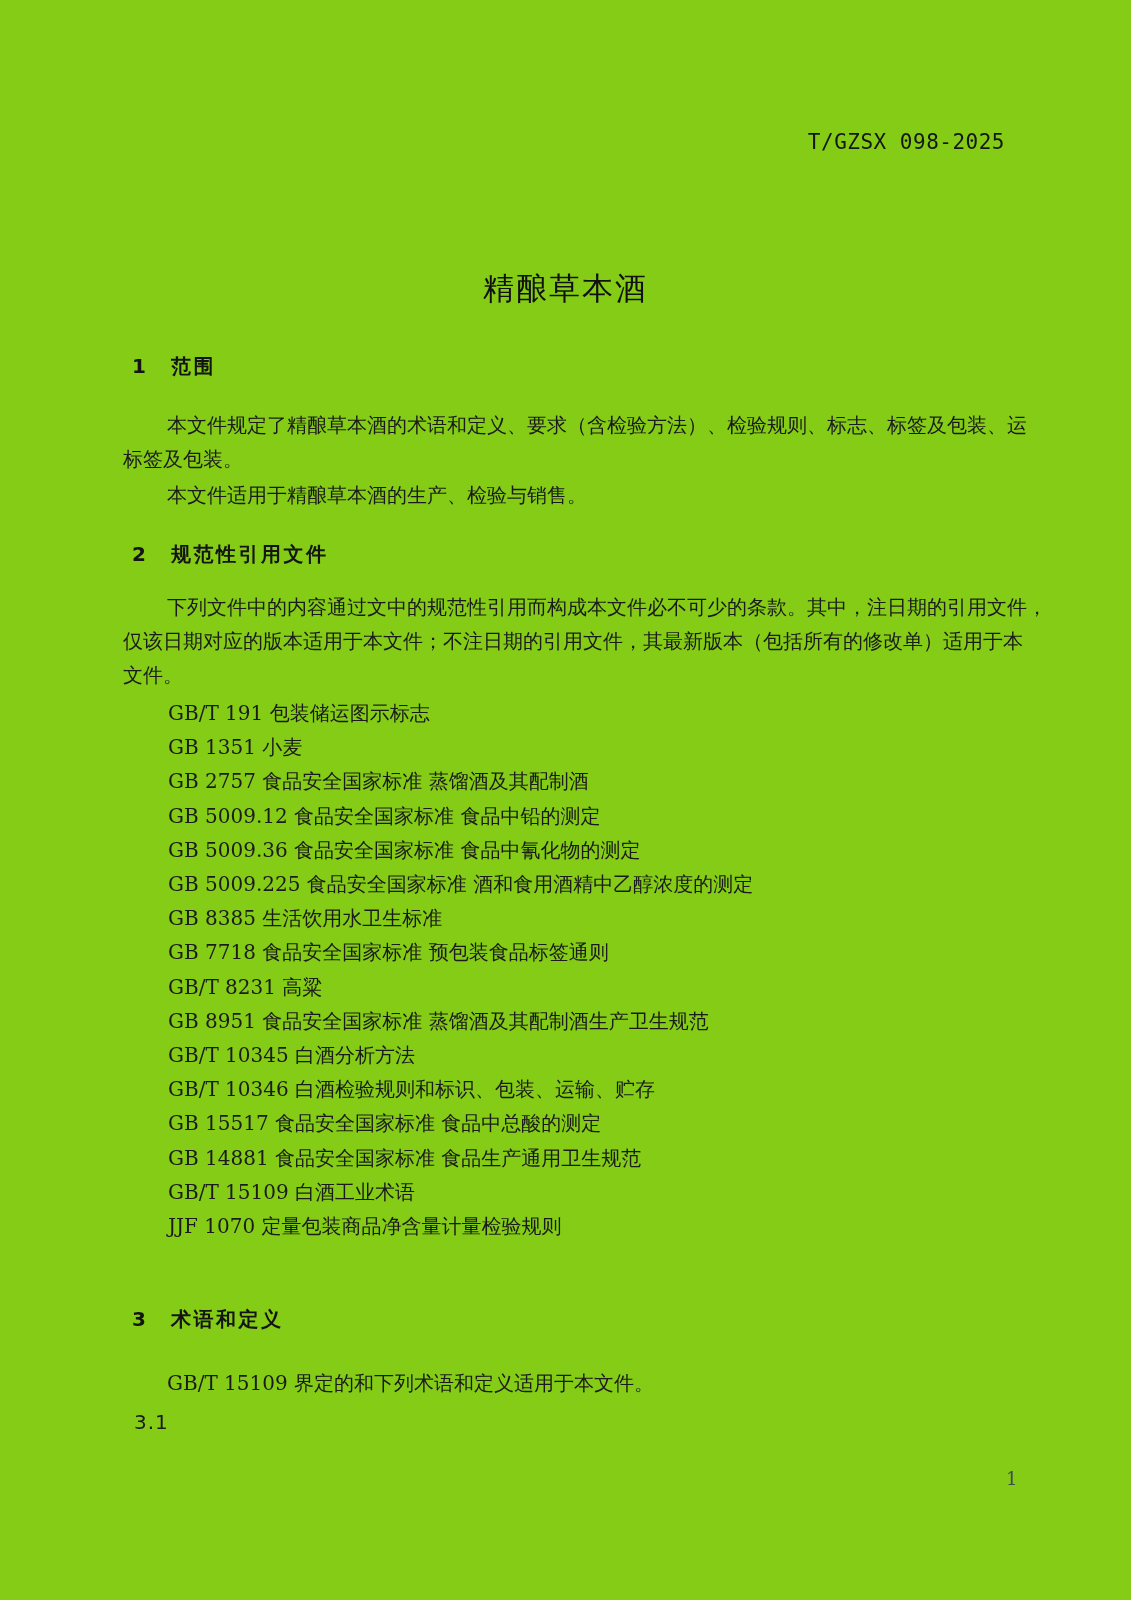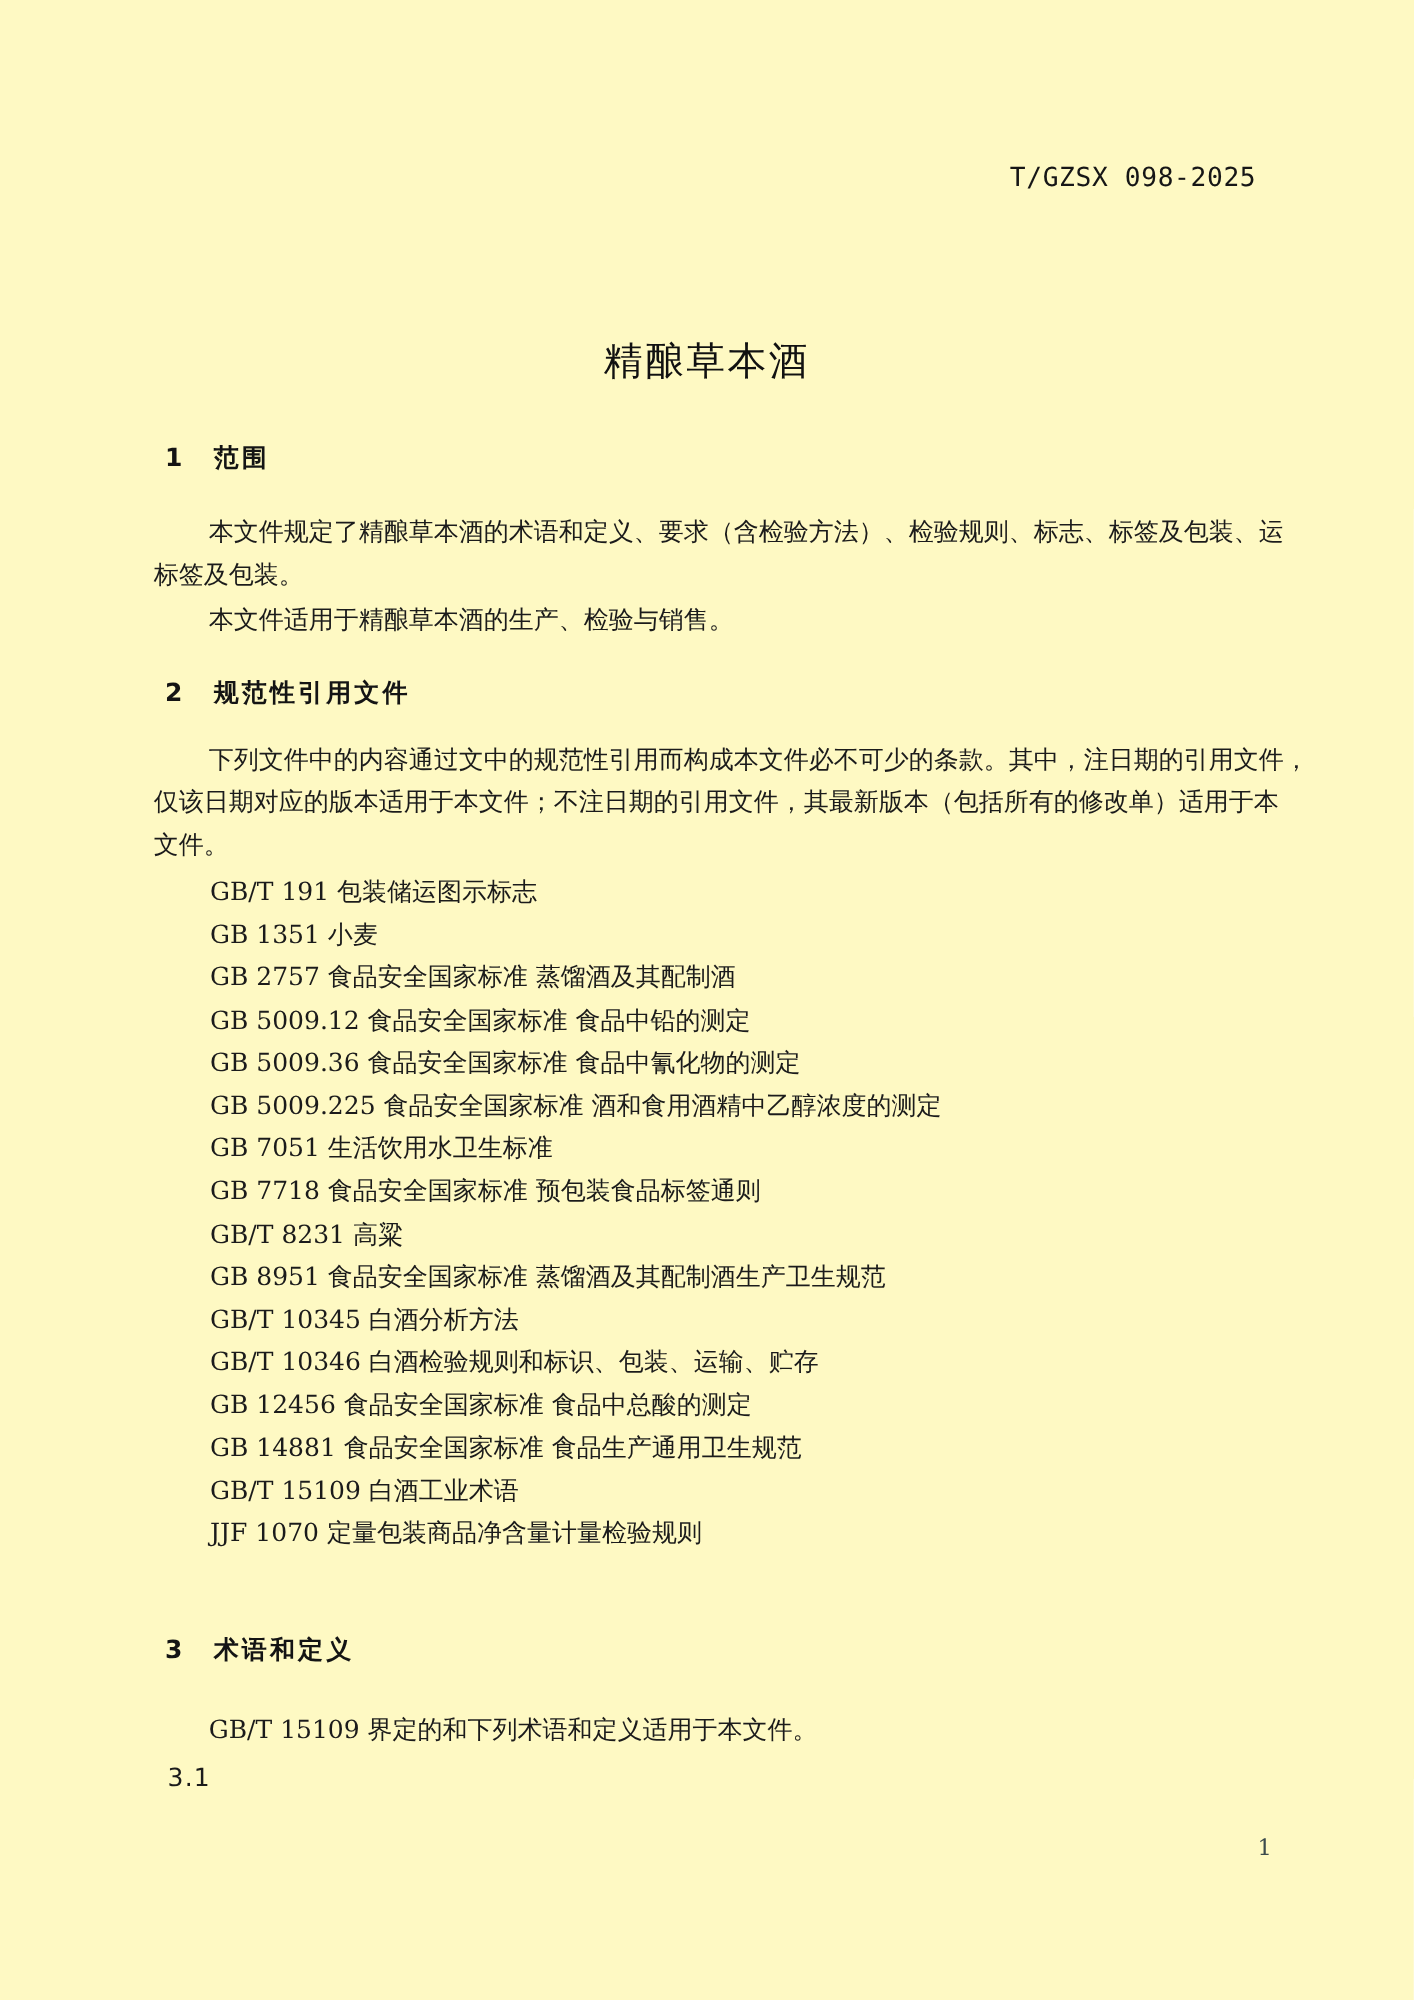--- a/index.html
+++ b/index.html
@@ -6,21 +6,21 @@
   html, body { background: #ffffff; }
   body {
     width: 1131px; height: 1600px;
     font-family: "DejaVu Serif", "Liberation Serif", serif;
     color: #1b1b1b;
     position: relative;
     overflow: hidden;
   }
   .page {
     position: absolute; inset: 0;
-    background: #fef9c3;
+    background: #84cc16;
   }
   .doc-code {
     position: absolute;
     top: 130px; right: 126px;
     font-family: "DejaVu Sans Mono", "Liberation Mono", monospace;
     font-size: 21px;
     font-weight: 500;
     letter-spacing: 0.5px;
     color: #161616;
   }
@@ -119,27 +119,27 @@
     <div class="body-line">文件。</div>
   </div>
 
   <div class="body-block ref-list" id="sec2-refs">
     <div class="ref-item">GB/T 191 包装储运图示标志</div>
     <div class="ref-item">GB 1351 小麦</div>
     <div class="ref-item">GB 2757 食品安全国家标准 蒸馏酒及其配制酒</div>
     <div class="ref-item">GB 5009.12 食品安全国家标准 食品中铅的测定</div>
     <div class="ref-item">GB 5009.36 食品安全国家标准 食品中氰化物的测定</div>
     <div class="ref-item">GB 5009.225 食品安全国家标准 酒和食用酒精中乙醇浓度的测定</div>
-    <div class="ref-item">GB 7051 生活饮用水卫生标准</div>
+    <div class="ref-item">GB 8385 生活饮用水卫生标准</div>
     <div class="ref-item">GB 7718 食品安全国家标准 预包装食品标签通则</div>
     <div class="ref-item">GB/T 8231 高粱</div>
     <div class="ref-item">GB 8951 食品安全国家标准 蒸馏酒及其配制酒生产卫生规范</div>
     <div class="ref-item">GB/T 10345 白酒分析方法</div>
     <div class="ref-item">GB/T 10346 白酒检验规则和标识、包装、运输、贮存</div>
-    <div class="ref-item">GB 12456 食品安全国家标准 食品中总酸的测定</div>
+    <div class="ref-item">GB 15517 食品安全国家标准 食品中总酸的测定</div>
     <div class="ref-item">GB 14881 食品安全国家标准 食品生产通用卫生规范</div>
     <div class="ref-item">GB/T 15109 白酒工业术语</div>
     <div class="ref-item">JJF 1070 定量包装商品净含量计量检验规则</div>
   </div>
 
   <div class="sec-heading" id="sec3-heading">
     <span class="sec-no">3</span>
     <span class="sec-label">术语和定义</span>
   </div>
 

